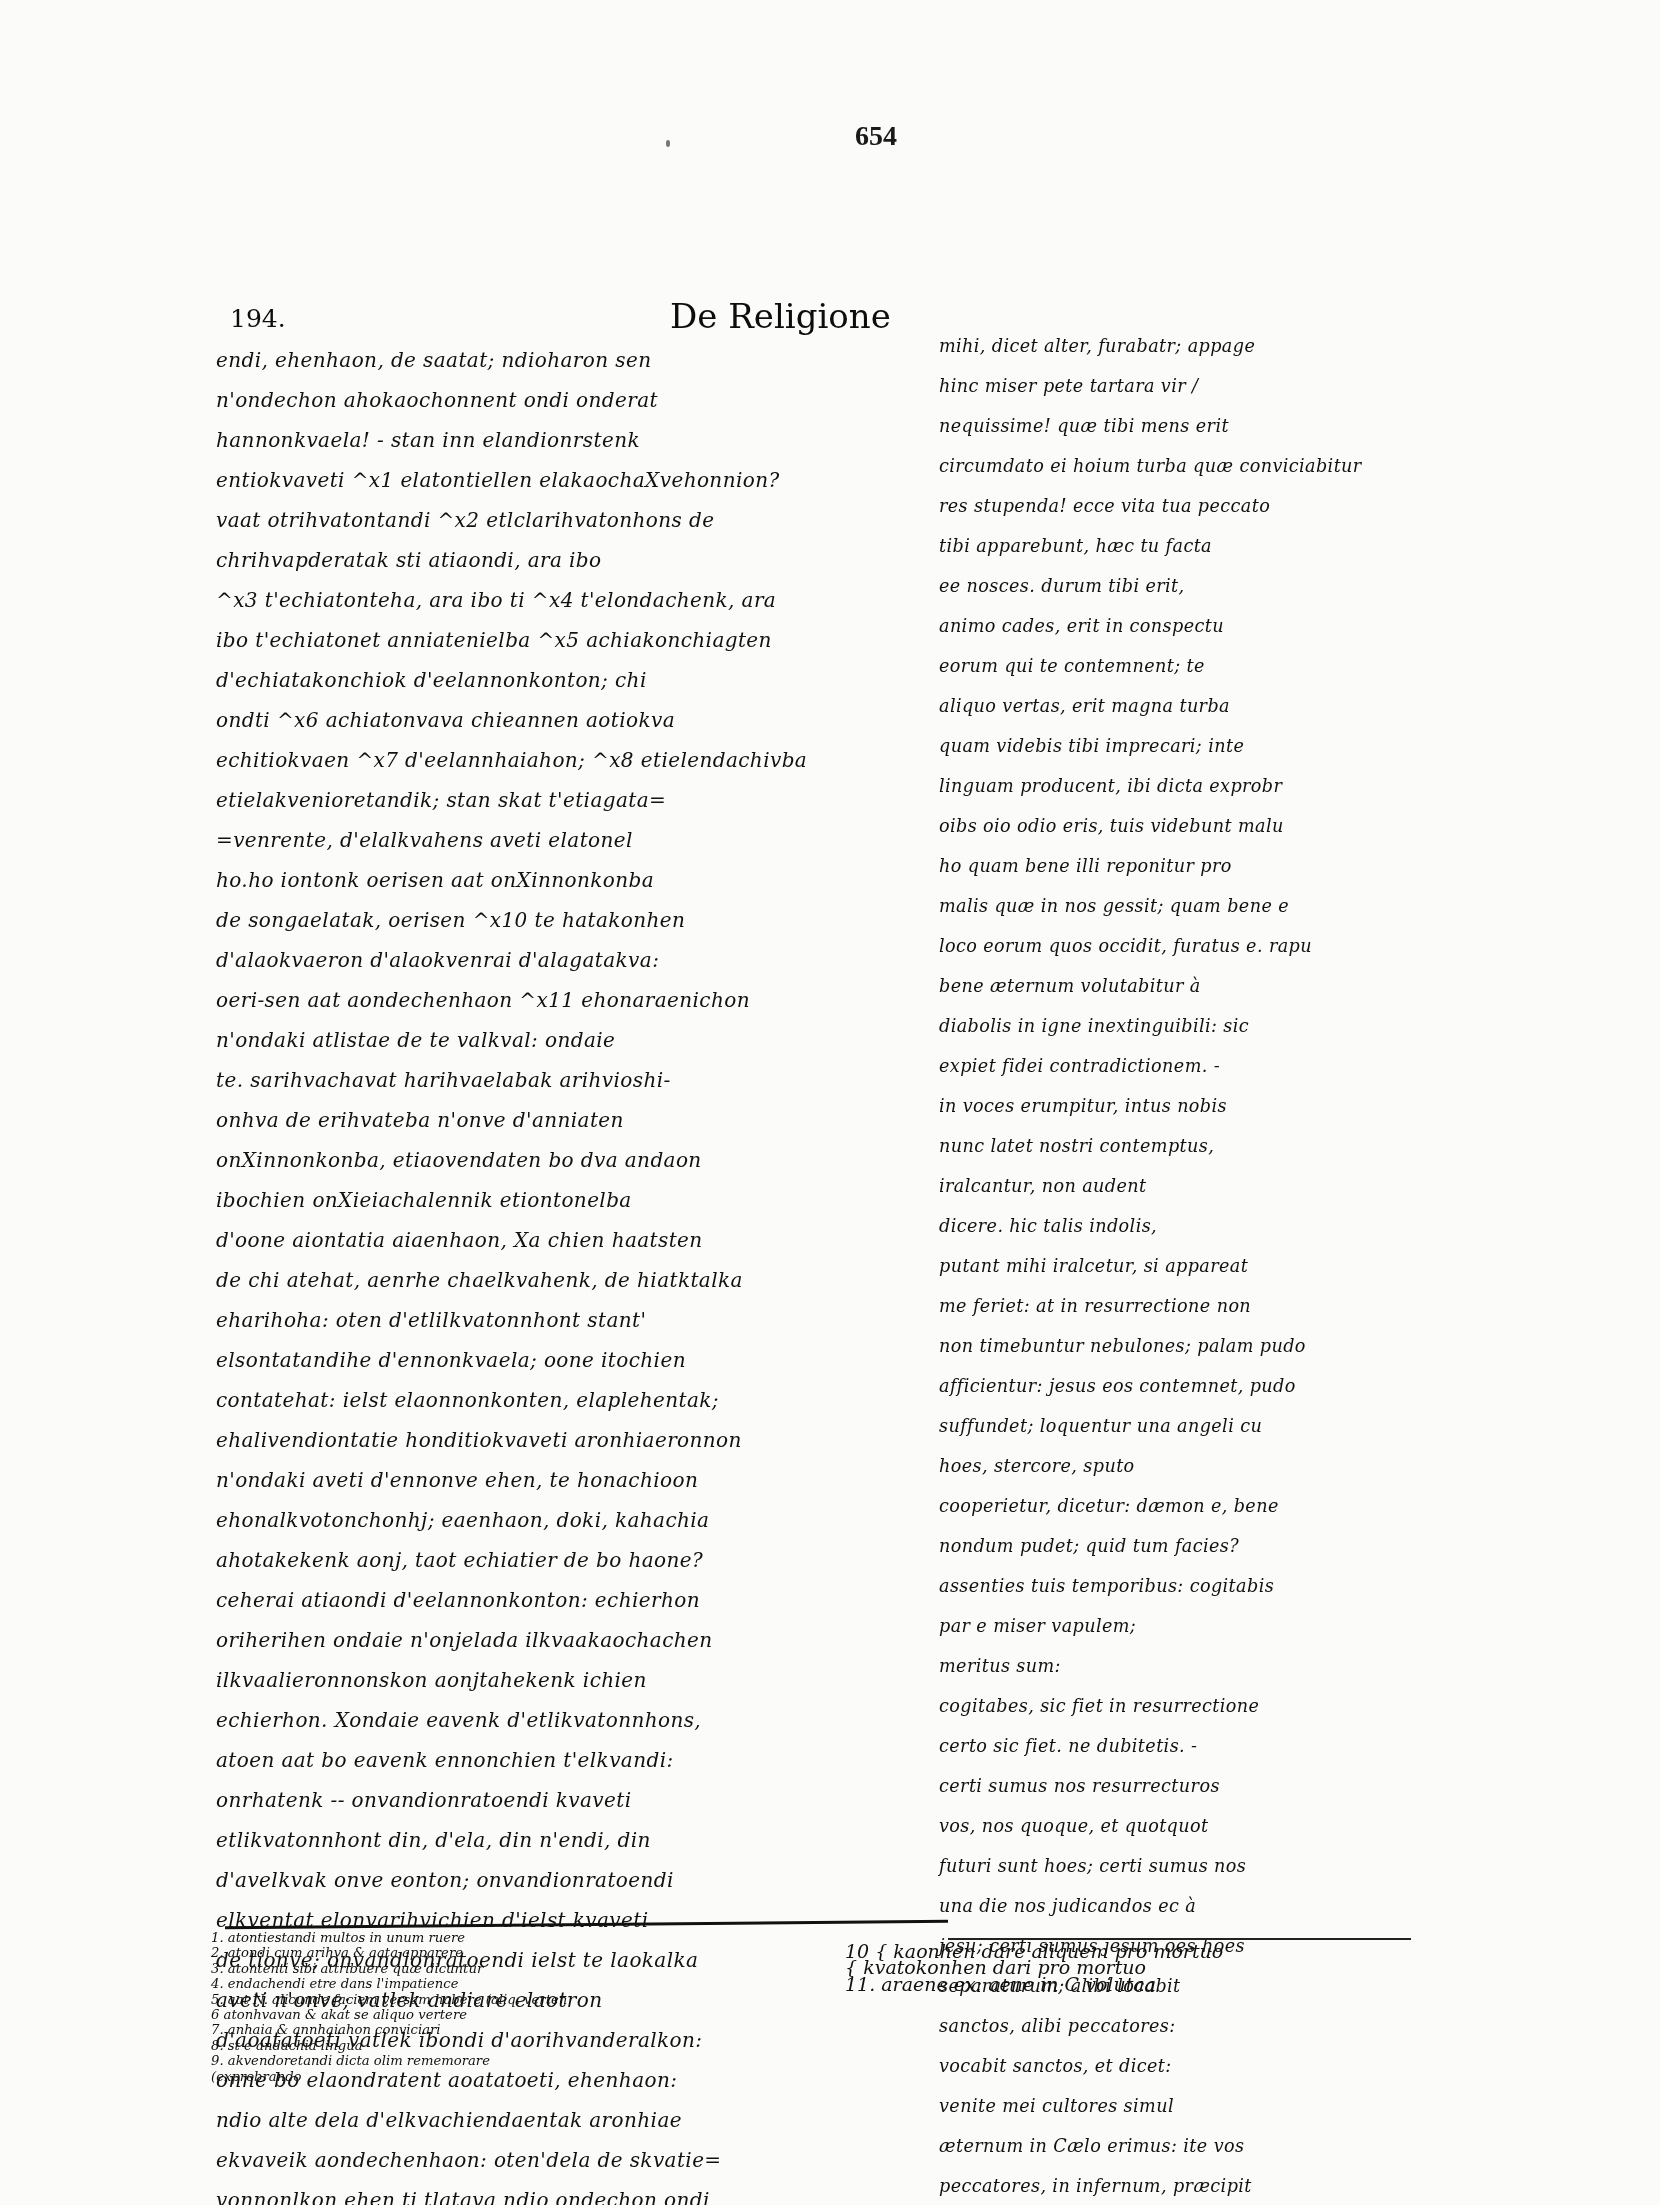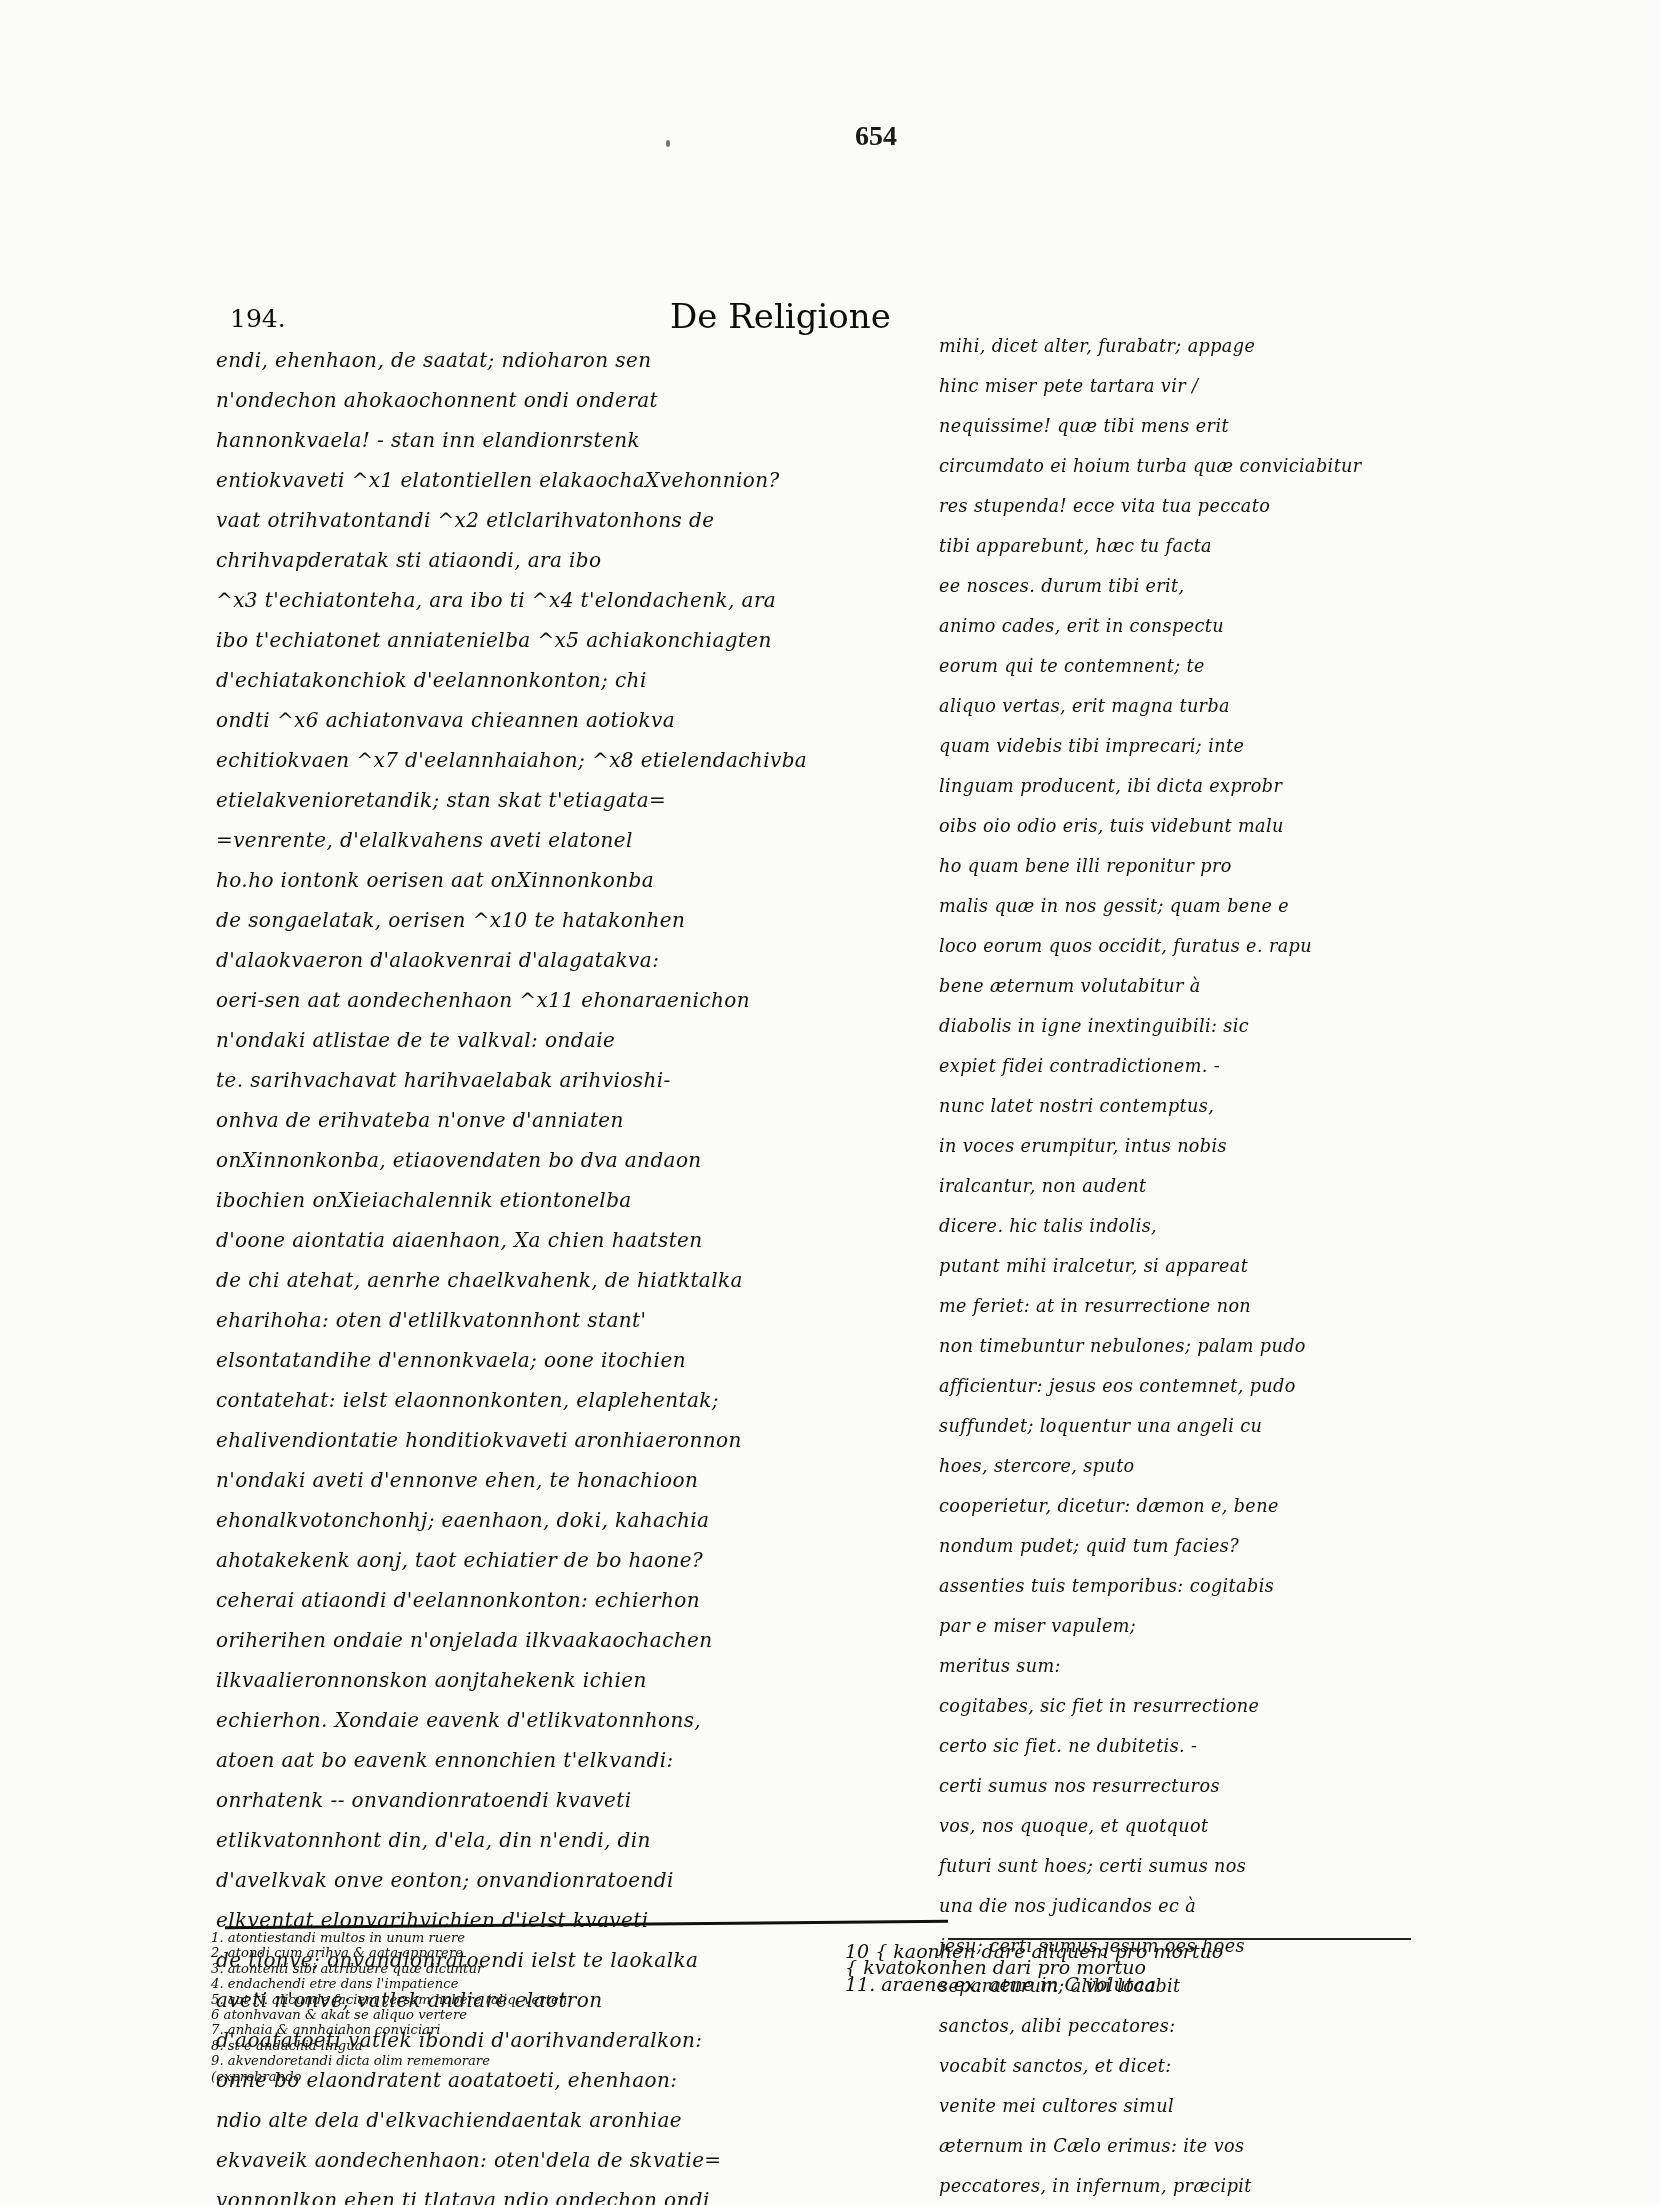--- a/index.html
+++ b/index.html
@@ -130,22 +130,22 @@
     <div class="line">aliquo vertas, erit magna turba</div>
     <div class="line">quam videbis tibi imprecari; inte</div>
     <div class="line">linguam producent, ibi dicta exprobr</div>
     <div class="line">oibs oio odio eris, tuis videbunt malu</div>
     <div class="line">ho quam bene illi reponitur pro</div>
     <div class="line">malis quæ in nos gessit; quam bene e</div>
     <div class="line">loco eorum quos occidit, furatus e. rapu</div>
     <div class="line">bene æternum volutabitur à</div>
     <div class="line">diabolis in igne inextinguibili: sic</div>
     <div class="line">expiet fidei contradictionem. -</div>
+    <div class="line">in voces erumpitur, intus nobis</div>
     <div class="line">nunc latet nostri contemptus,</div>
-    <div class="line">in voces erumpitur, intus nobis</div>
     <div class="line">iralcantur, non audent</div>
     <div class="line">dicere. hic talis indolis,</div>
     <div class="line">putant mihi iralcetur, si appareat</div>
     <div class="line">me feriet: at in resurrectione non</div>
     <div class="line">non timebuntur nebulones; palam pudo</div>
     <div class="line">afficientur: jesus eos contemnet, pudo</div>
     <div class="line">suffundet; loquentur una angeli cu</div>
     <div class="line">hoes, stercore, sputo</div>
     <div class="line">cooperietur, dicetur: dæmon e, bene</div>
     <div class="line">nondum pudet; quid tum facies?</div>

